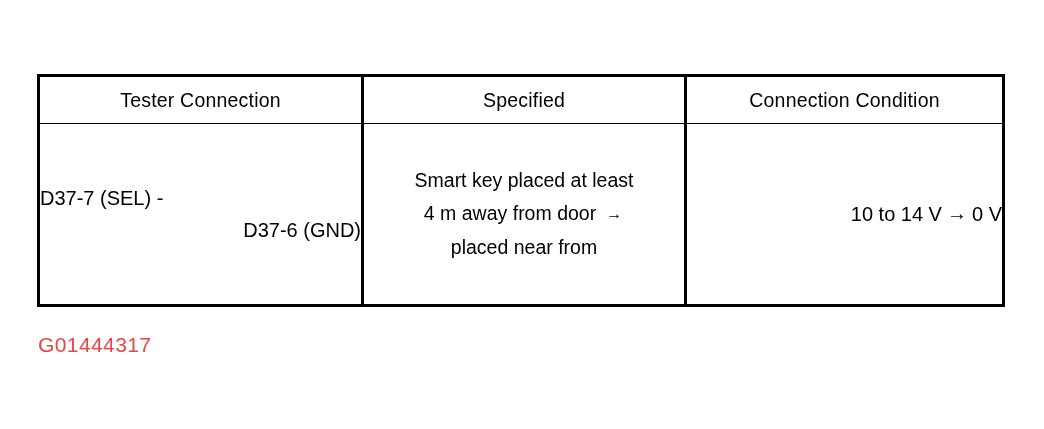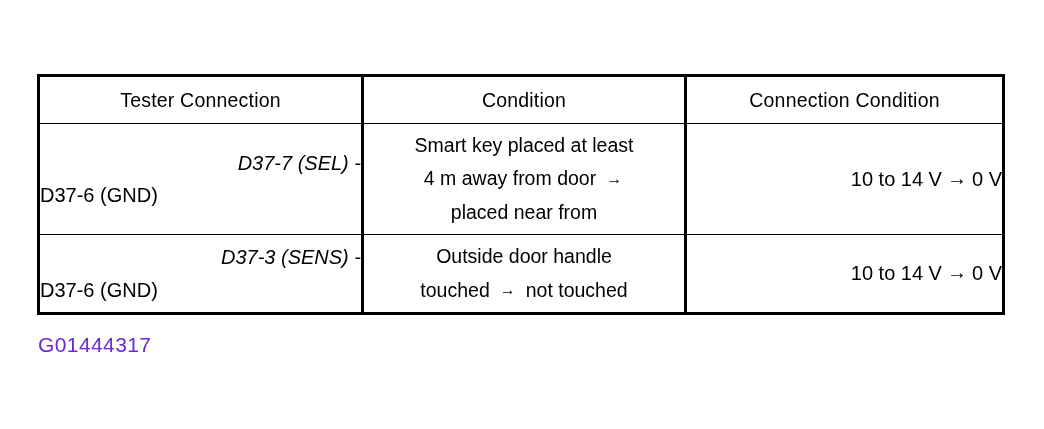--- a/index.html
+++ b/index.html
@@ -58,22 +58,22 @@
   .row-1 td { height: 110px; }
   .row-2 td { height: 77px; }
   .row-2 td { border-bottom: none; }
 
   
   .conn-cell {
     padding: 0 14px;
     font-size: 20px;
     line-height: 1.62;
   }
-  .conn-line-a { text-align: right; white-space: nowrap; font-style: italic; }
-  .conn-line-b { white-space: nowrap; }
+  .conn-line-a { text-align: left; white-space: nowrap; }
+  .conn-line-b { text-align: right; white-space: nowrap; }
 
   .cond-cell {
     text-align: center;
     font-size: 19.5px;
     line-height: 1.72;
     padding: 0 8px;
   }
   .cond-line { white-space: nowrap; }
 
   .arrow {
@@ -97,64 +97,51 @@
     vertical-align: 0.06em;
   }
 
   
   .figure-caption {
     position: absolute;
     left: 38px;
     top: 333px;
     font-size: 21px;
     letter-spacing: 0.4px;
-    color: #6d28d9;
+    color: #ef4444;
     white-space: nowrap;
   }
 </style>
 </head>
 <body>
 
 <table class="spec-table">
   <colgroup>
     <col class="c1">
       <col class="c2">
       <col class="c3">
   </colgroup>
   <thead>
     <tr class="hdr-row">
       <th>Tester Connection</th>
-      <th>Condition</th>
+      <th>Specified</th>
       <th>Connection Condition</th>
     </tr>
   </thead>
   <tbody>
     <tr class="row-1">
       <td class="conn-cell">
         <div class="conn-line-a">D37-7 (SEL) -</div>
         <div class="conn-line-b">D37-6 (GND)</div>
       </td>
       <td class="cond-cell">
         <div class="cond-line">Smart key placed at least</div>
         <div class="cond-line"><span>4 m away from door</span><span class="arrow arrow-trail">→</span></div>
         <div class="cond-line">placed near from</div>
       </td>
       <td class="spec-cell">
         <span>10 to 14 V</span><span class="v-arrow">→</span><span>0 V</span>
       </td>
     </tr>
-    <tr class="row-2">
-      <td class="conn-cell">
-        <div class="conn-line-a">D37-3 (SENS) -</div>
-        <div class="conn-line-b">D37-6 (GND)</div>
-      </td>
-      <td class="cond-cell">
-        <div class="cond-line">Outside door handle</div>
-        <div class="cond-line"><span>touched</span><span class="arrow arrow-mid">→</span><span>not touched</span></div>
-      </td>
-      <td class="spec-cell">
-        <span>10 to 14 V</span><span class="v-arrow">→</span><span>0 V</span>
-      </td>
-    </tr>
   </tbody>
 </table>
 
 <div class="figure-caption">G01444317</div>
 
 </body></html>

